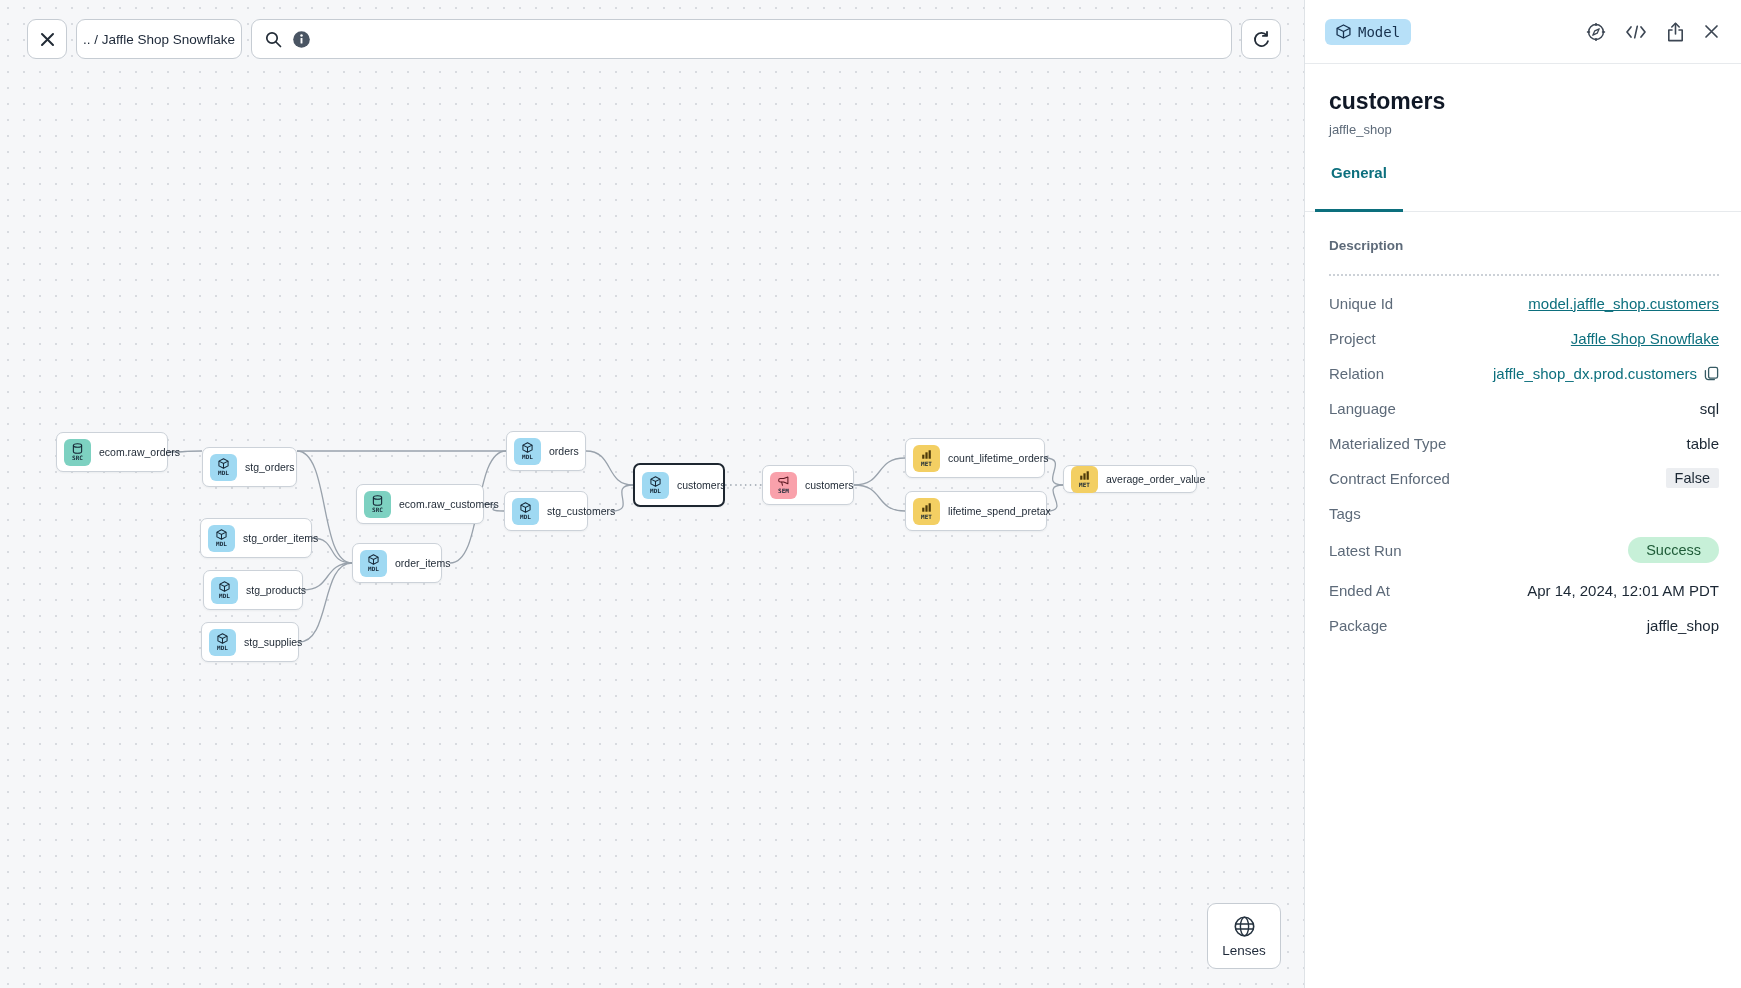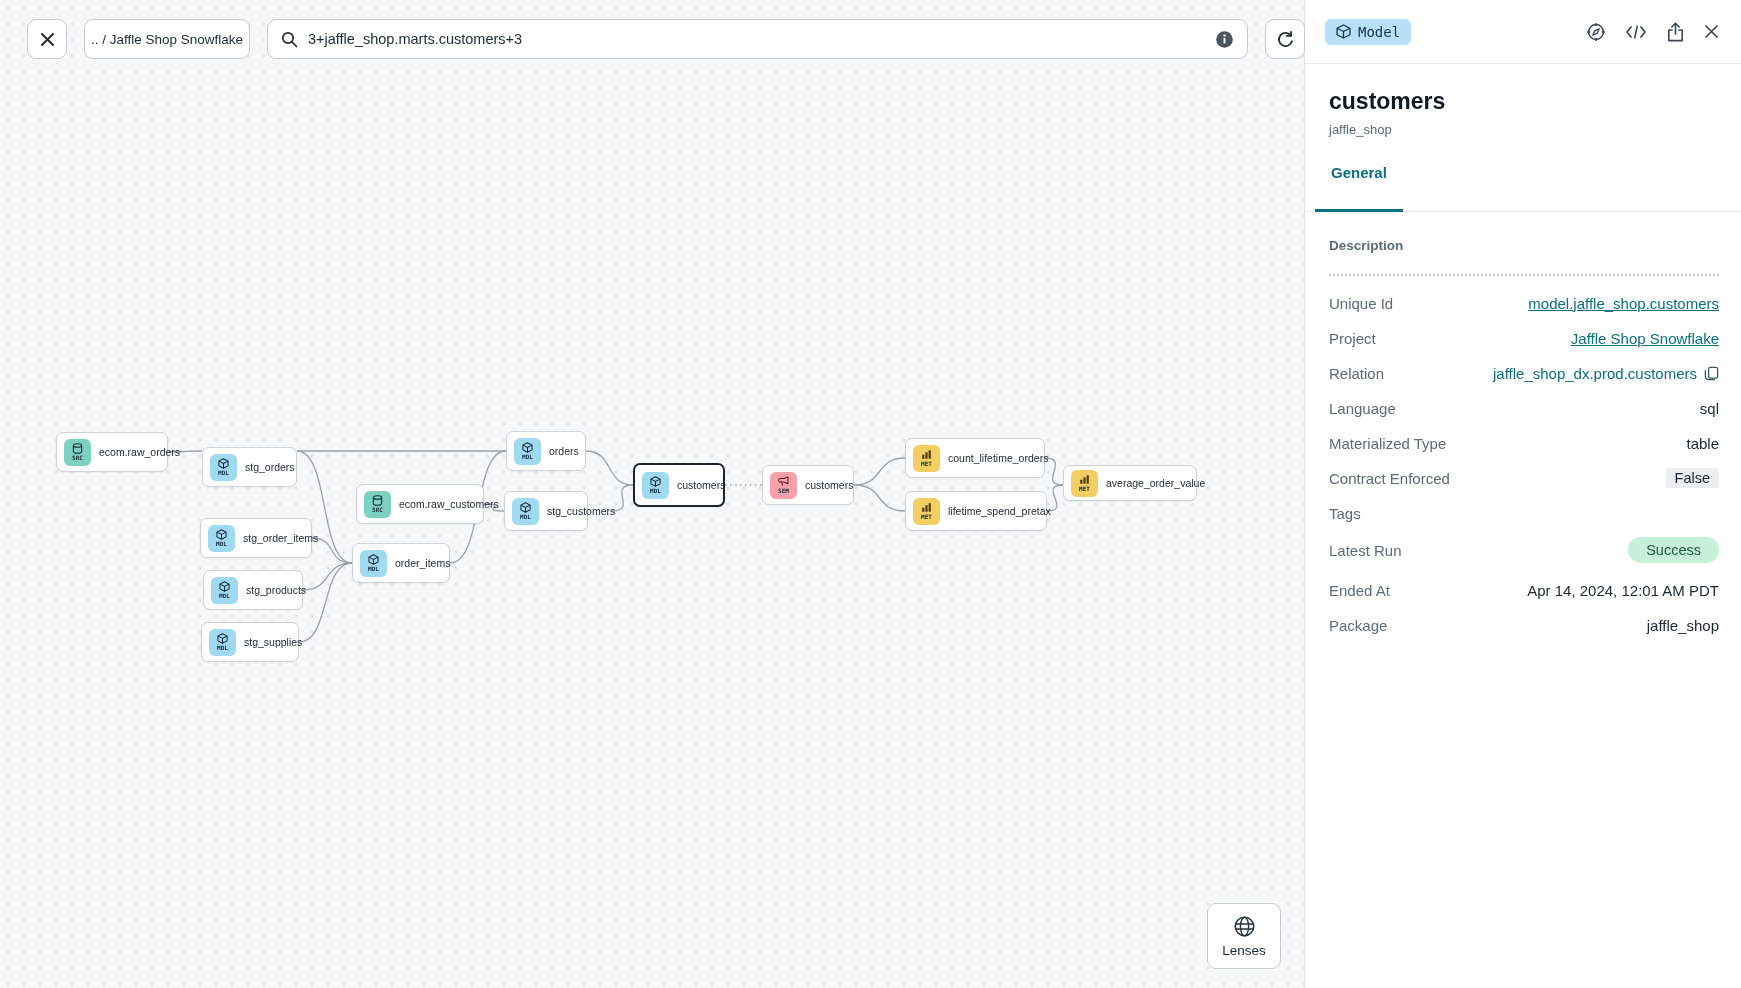--- a/index.html
+++ b/index.html
@@ -21,21 +21,21 @@
   }
   .node.selected { border:2px solid #1d2630; }
   .node-icon {
     flex:0 0 auto; width:27px; height:27px; border-radius:6px;
     display:flex; flex-direction:column; align-items:center; justify-content:center;
   }
   .node-icon-label { font-family:"DejaVu Sans Mono", monospace; font-size:6px; font-weight:700; color:#152635; line-height:1; margin-top:1px; letter-spacing:0; }
   .node-label { font-size:10.5px; color:#1d2733; white-space:nowrap; }
 
   
-  #topbar { position:absolute; top:19px; left:27px; display:flex; gap:17px; z-index:5; }
+  #topbar { position:absolute; top:19px; left:27px; display:flex; gap:9px; z-index:5; }
   .tool-btn {
     width:40px; height:40px; background:#fff; border:1px solid #c6ccd3; border-radius:9px;
     display:flex; align-items:center; justify-content:center; cursor:pointer;
   }
   .crumb-chip {
     height:40px; background:#fff; border:1px solid #c6ccd3; border-radius:9px;
     display:flex; align-items:center; padding:0 18px; width:166px; justify-content:center;
     font-size:13.5px; color:#1d2838; white-space:nowrap; cursor:pointer;
   }
   .searchbar {
@@ -175,21 +175,21 @@
         <div class="node" style="left: 201px; top: 622px; width: 98px; height: 40px;">
           <span class="node-icon" style="background: rgb(159, 217, 242);">
             <svg width="11" height="11" viewBox="0 0 12 12">
               <path d="M6 0.8 L11 3.4 V8.6 L6 11.2 L1 8.6 V3.4 Z" fill="none" stroke="#152635" stroke-width="1.1" stroke-linejoin="round"></path>
               <path d="M1 3.4 L6 6 L11 3.4 M6 6 V11.2" fill="none" stroke="#152635" stroke-width="1.1"></path>
             </svg>
             <span class="node-icon-label">MDL</span>
           </span>
           <span class="node-label">stg_supplies</span>
         </div>
-        <div class="node" style="left: 352px; top: 543px; width: 98px; height: 40px;">
+        <div class="node" style="left: 352px; top: 543px; width: 90px; height: 40px;">
           <span class="node-icon" style="background: rgb(159, 217, 242);">
             <svg width="11" height="11" viewBox="0 0 12 12">
               <path d="M6 0.8 L11 3.4 V8.6 L6 11.2 L1 8.6 V3.4 Z" fill="none" stroke="#152635" stroke-width="1.1" stroke-linejoin="round"></path>
               <path d="M1 3.4 L6 6 L11 3.4 M6 6 V11.2" fill="none" stroke="#152635" stroke-width="1.1"></path>
             </svg>
             <span class="node-icon-label">MDL</span>
           </span>
           <span class="node-label">order_items</span>
         </div>
         <div class="node" style="left: 506px; top: 431px; width: 80px; height: 40px;">
@@ -247,21 +247,21 @@
           <span class="node-icon" style="background: rgb(243, 207, 99);">
             <svg width="11" height="11" viewBox="0 0 12 12">
               <rect x="1.3" y="6.2" width="2.4" height="4.4" fill="#4d3a0a"></rect>
               <rect x="4.8" y="3.6" width="2.4" height="7" fill="#4d3a0a"></rect>
               <rect x="8.3" y="1.4" width="2.4" height="9.2" fill="#4d3a0a"></rect>
             </svg>
             <span class="node-icon-label">MET</span>
           </span>
           <span class="node-label">lifetime_spend_pretax</span>
         </div>
-        <div class="node" style="left: 1063px; top: 465px; width: 134px; height: 36px;">
+        <div class="node" style="left: 1063px; top: 465px; width: 134px; height: 28px;">
           <span class="node-icon" style="background: rgb(243, 207, 99);">
             <svg width="11" height="11" viewBox="0 0 12 12">
               <rect x="1.3" y="6.2" width="2.4" height="4.4" fill="#4d3a0a"></rect>
               <rect x="4.8" y="3.6" width="2.4" height="7" fill="#4d3a0a"></rect>
               <rect x="8.3" y="1.4" width="2.4" height="9.2" fill="#4d3a0a"></rect>
             </svg>
             <span class="node-icon-label">MET</span>
           </span>
           <span class="node-label">average_order_value</span>
         </div>
@@ -272,21 +272,20 @@
         <svg width="15" height="15" viewBox="0 0 15 15">
           <path d="M2 2 L13 13 M13 2 L2 13" stroke="#222b36" stroke-width="2" stroke-linecap="round" fill="none"></path>
         </svg>
       </div>
       <div class="crumb-chip">.. / Jaffle Shop Snowflake</div>
       <div class="searchbar">
         <svg width="17" height="17" viewBox="0 0 17 17">
           <circle cx="7" cy="7" r="5.2" stroke="#222b36" stroke-width="1.7" fill="none"></circle>
           <path d="M11 11 L15.5 15.5" stroke="#222b36" stroke-width="1.7" stroke-linecap="round"></path>
         </svg>
-        <input type="text" value="3+jaffle_shop.marts.customers+3" style="">
         <svg width="19" height="19" viewBox="0 0 19 19">
           <circle cx="9.5" cy="9.5" r="8.3" fill="#4a5563"></circle>
           <circle cx="9.5" cy="5.6" r="1.25" fill="#ffffff"></circle>
           <rect x="8.55" y="8" width="1.9" height="5.6" rx="0.6" fill="#ffffff"></rect>
         </svg>
       </div>
       <div class="tool-btn">
         <svg width="19" height="19" viewBox="0 0 19 19">
           <path d="M14.6 5.2 A6.6 6.6 0 1 0 15.9 11.2" stroke="#222b36" stroke-width="1.8" fill="none" stroke-linecap="round"></path>
           <path d="M15 1.8 L15 5.9 L10.9 5.9" stroke="#222b36" stroke-width="1.8" fill="none" stroke-linecap="round" stroke-linejoin="round"></path>

